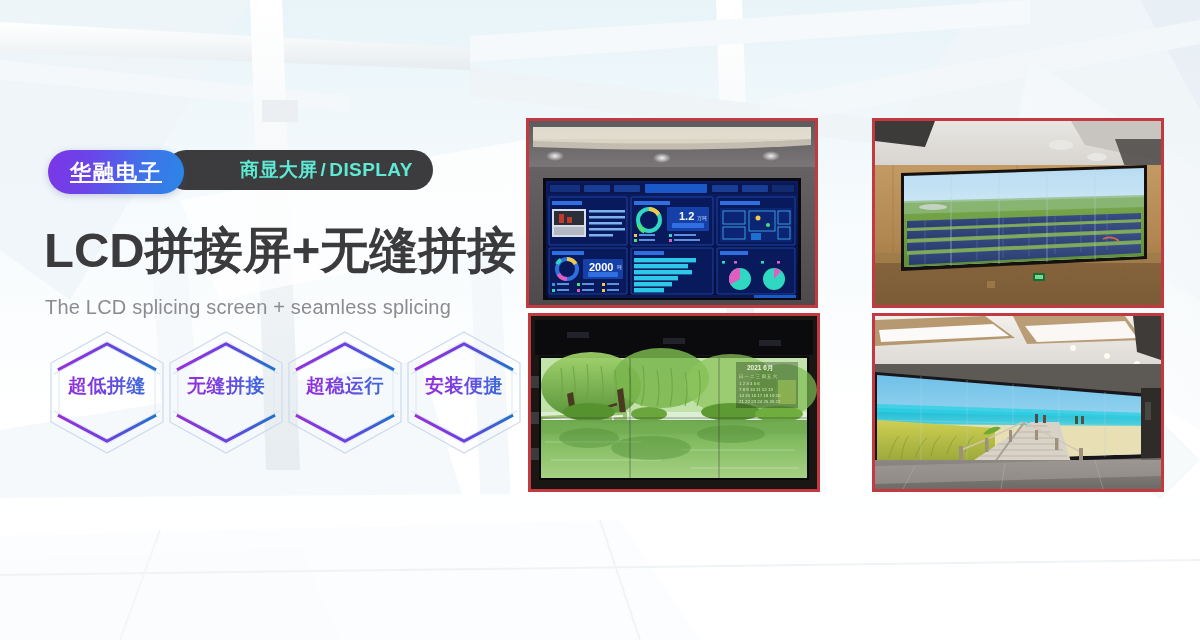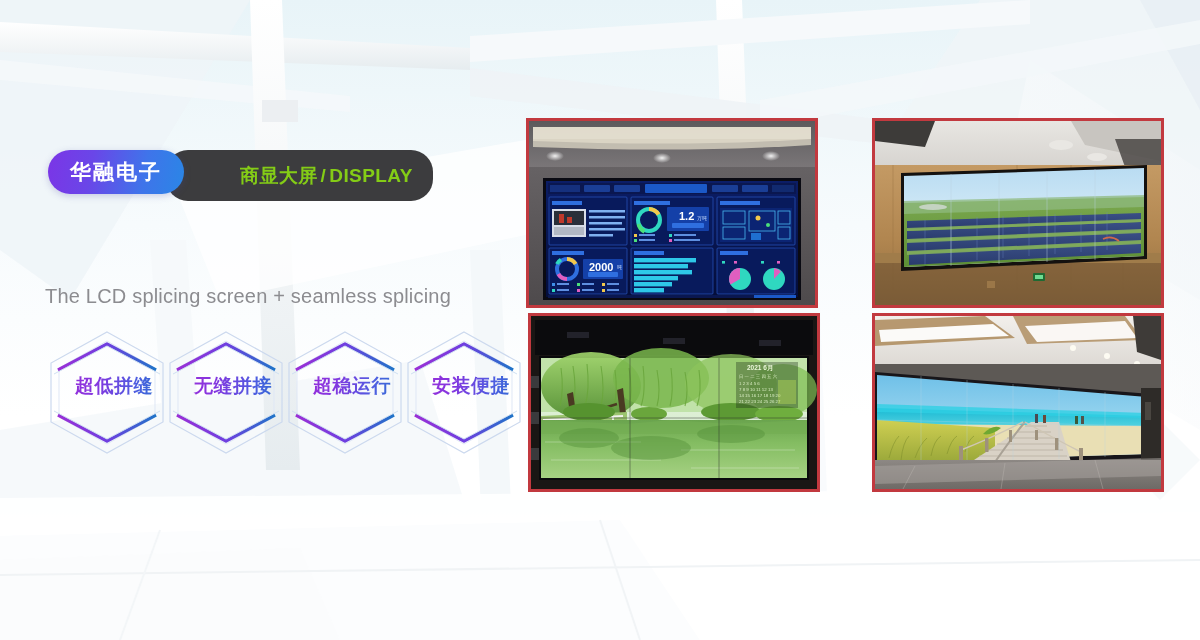--- a/index.html
+++ b/index.html
@@ -16,53 +16,54 @@
   
   .bg{position:absolute;inset:0;overflow:hidden;}
   .bg svg{position:absolute;inset:0;width:1200px;height:640px;}
 
   
   .left{position:absolute;left:0;top:0;width:520px;height:640px;}
 
   
   .pill-row{position:absolute;left:48px;top:150px;height:44px;display:flex;align-items:stretch;}
   .pill-dark{
-    position:absolute;left:118px;top:0;height:51px;
+    position:absolute;left:118px;top:0;height:40px;
     display:flex;align-items:center;
     padding:0 20px 0 74px;
     background:#3c3c3e;border-radius:22px;
-    color:#84cc16;font-size:19px;font-weight:bold;letter-spacing:.4px;
+    color:#5eead4;font-size:19px;font-weight:bold;letter-spacing:.4px;
     white-space:nowrap;
   }
   .pill-dark .slash{font-weight:bold;padding:0 3px;}
   .pill-brand{
     position:relative;z-index:2;height:44px;display:flex;align-items:center;
     padding:0 22px;border-radius:22px;
     background:linear-gradient(100deg,#7b35e6 0%,#6a46e8 32%,#3f74ea 70%,#2a86e6 100%);
     color:#fff;font-size:21px;font-weight:bold;letter-spacing:2px;white-space:nowrap;
     box-shadow:0 2px 7px rgba(70,70,160,.25);
+    text-decoration:underline;
   }
 
   
   .headline{
     position:absolute;left:44px;top:226px;
     font-size:49px;font-weight:bold;color:#3b3b3d;letter-spacing:0px;
     white-space:nowrap;line-height:1;
   }
   .subline{
-    position:absolute;left:45px;top:285px;
+    position:absolute;left:45px;top:296px;
     font-size:20px;color:#8c8c90;letter-spacing:.2px;white-space:nowrap;
   }
 
   
   .hexrow{position:absolute;left:48px;top:330px;width:470px;height:125px;}
   .hex{position:absolute;top:0;width:118px;height:125px;}
   .hex svg{position:absolute;left:0;top:0;}
   .hex .lbl{
-    position:absolute;left:7px;top:43px;width:118px;text-align:center;
+    position:absolute;left:0;top:43px;width:118px;text-align:center;
     font-size:19px;font-weight:bold;letter-spacing:.5px;
     background:linear-gradient(95deg,#a02ed6 0%,#8436e0 35%,#4b5fe0 70%,#1f74c8 100%);
     -webkit-background-clip:text;background-clip:text;
     -webkit-text-fill-color:transparent;color:transparent;
     white-space:nowrap;
   }
 
   
   .photos{position:absolute;left:526px;top:118px;width:640px;height:374px;}
   .photo{position:absolute;border:3px solid #c2393f;box-sizing:border-box;overflow:hidden;background:#111;}
@@ -154,20 +155,21 @@
       <div class="pill-dark">
         <span>商显大屏</span>
         <span class="slash">/</span>
         <span>DISPLAY</span>
       </div>
       <div class="pill-brand">
         <span>华融电子</span>
       </div>
     </div>
 
+    <div class="headline">LCD拼接屏+无缝拼接</div>
     <div class="subline">The LCD splicing screen + seamless splicing</div>
 
     <div class="hexrow">
 
       <div class="hex" style="left:0px;">
         <svg width="118" height="125" viewBox="0 0 118 125" xmlns="http://www.w3.org/2000/svg">
           <defs>
             <linearGradient id="chev1" x1="0" y1="0" x2="1" y2="0">
               <stop offset="0%" stop-color="#9b2fd6"></stop>
                 <stop offset="50%" stop-color="#6f3fe0"></stop>

